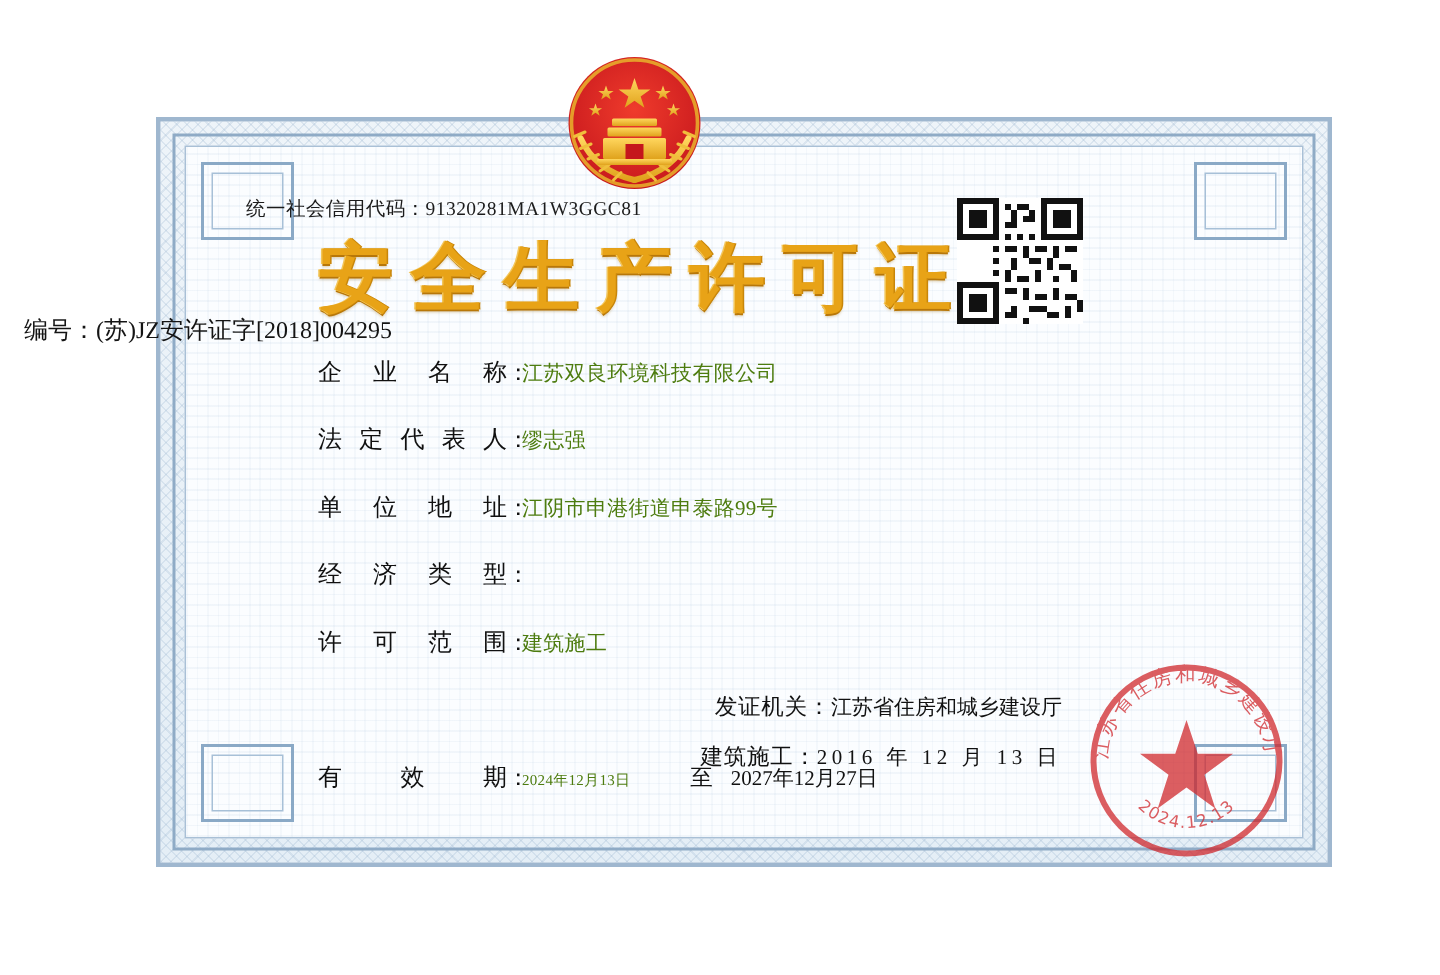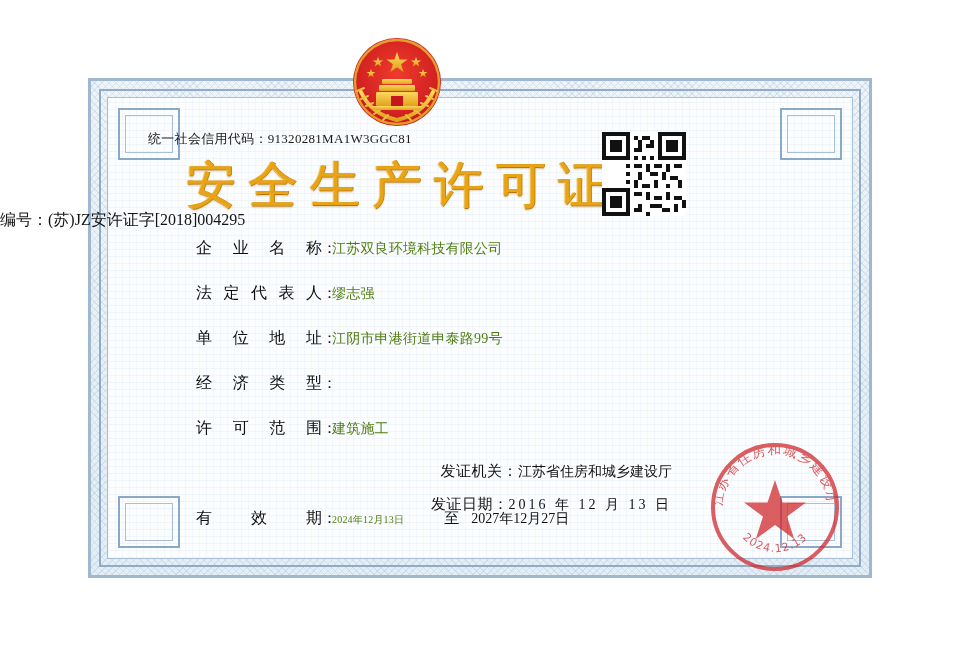--- a/index.html
+++ b/index.html
@@ -11,24 +11,25 @@
     width: 960px;
     height: 650px;
     font-family: "Liberation Serif", serif;
     overflow: hidden;
     position: relative;
   }
 
   
   #certificate {
     position: absolute;
-    left: 0; top: 0;
+    left: 16px; top: 0;
     width: 794px;
     height: 650px;
     background: #ffffff;
+    padding-left: 20px;
   }
 
   
   .frame-outer {
     position: absolute;
     left: 88px;
     top: 78px;
     width: 784px;
     height: 500px;
     border: 3px solid #9fb7cf;
@@ -131,21 +132,21 @@
     white-space: nowrap;
   }
 
   .main-title {
     position: absolute;
     left: 0;
     right: 0;
     top: 152px;
     text-align: center;
     font-family: "DejaVu Sans", sans-serif;
-    font-weight: normal;
+    font-weight: bold;
     font-size: 50px;
     letter-spacing: 12px;
     text-indent: 12px;
     color: #e8a317;
     text-shadow:
        1px 0 0 #c8860a,
       -1px 0 0 #f3c65a,
        0 1px 0 #b87708,
        0 2px 2px rgba(160,110,10,0.35);
     z-index: 5;
@@ -464,21 +465,21 @@
       <div class="valid-to-date">2027年12月27日</div>
     </div>
 
   </div>
 
   <div class="issue-block">
     <div class="issue-row">
       <span class="lbl">发证机关：</span><span class="val">江苏省住房和城乡建设厅</span>
     </div>
     <div class="issue-row issue-date">
-      <span class="lbl">发证日期：</span><span class="val">2016 年 12 月 13 日</span>
+      <span class="lbl">建筑施工：</span><span class="val">2016 年 12 月 13 日</span>
     </div>
   </div>
 
   <div class="seal">
     <svg width="150" height="150" viewBox="0 0 150 150">
       <defs>
         <path id="sealTopArc" d="M 22 75 A 53 53 0 0 1 128 75"></path>
         <path id="sealBotArc" d="M 30 75 A 45 45 0 0 0 120 75"></path>
       </defs>
       <g opacity="0.9">

